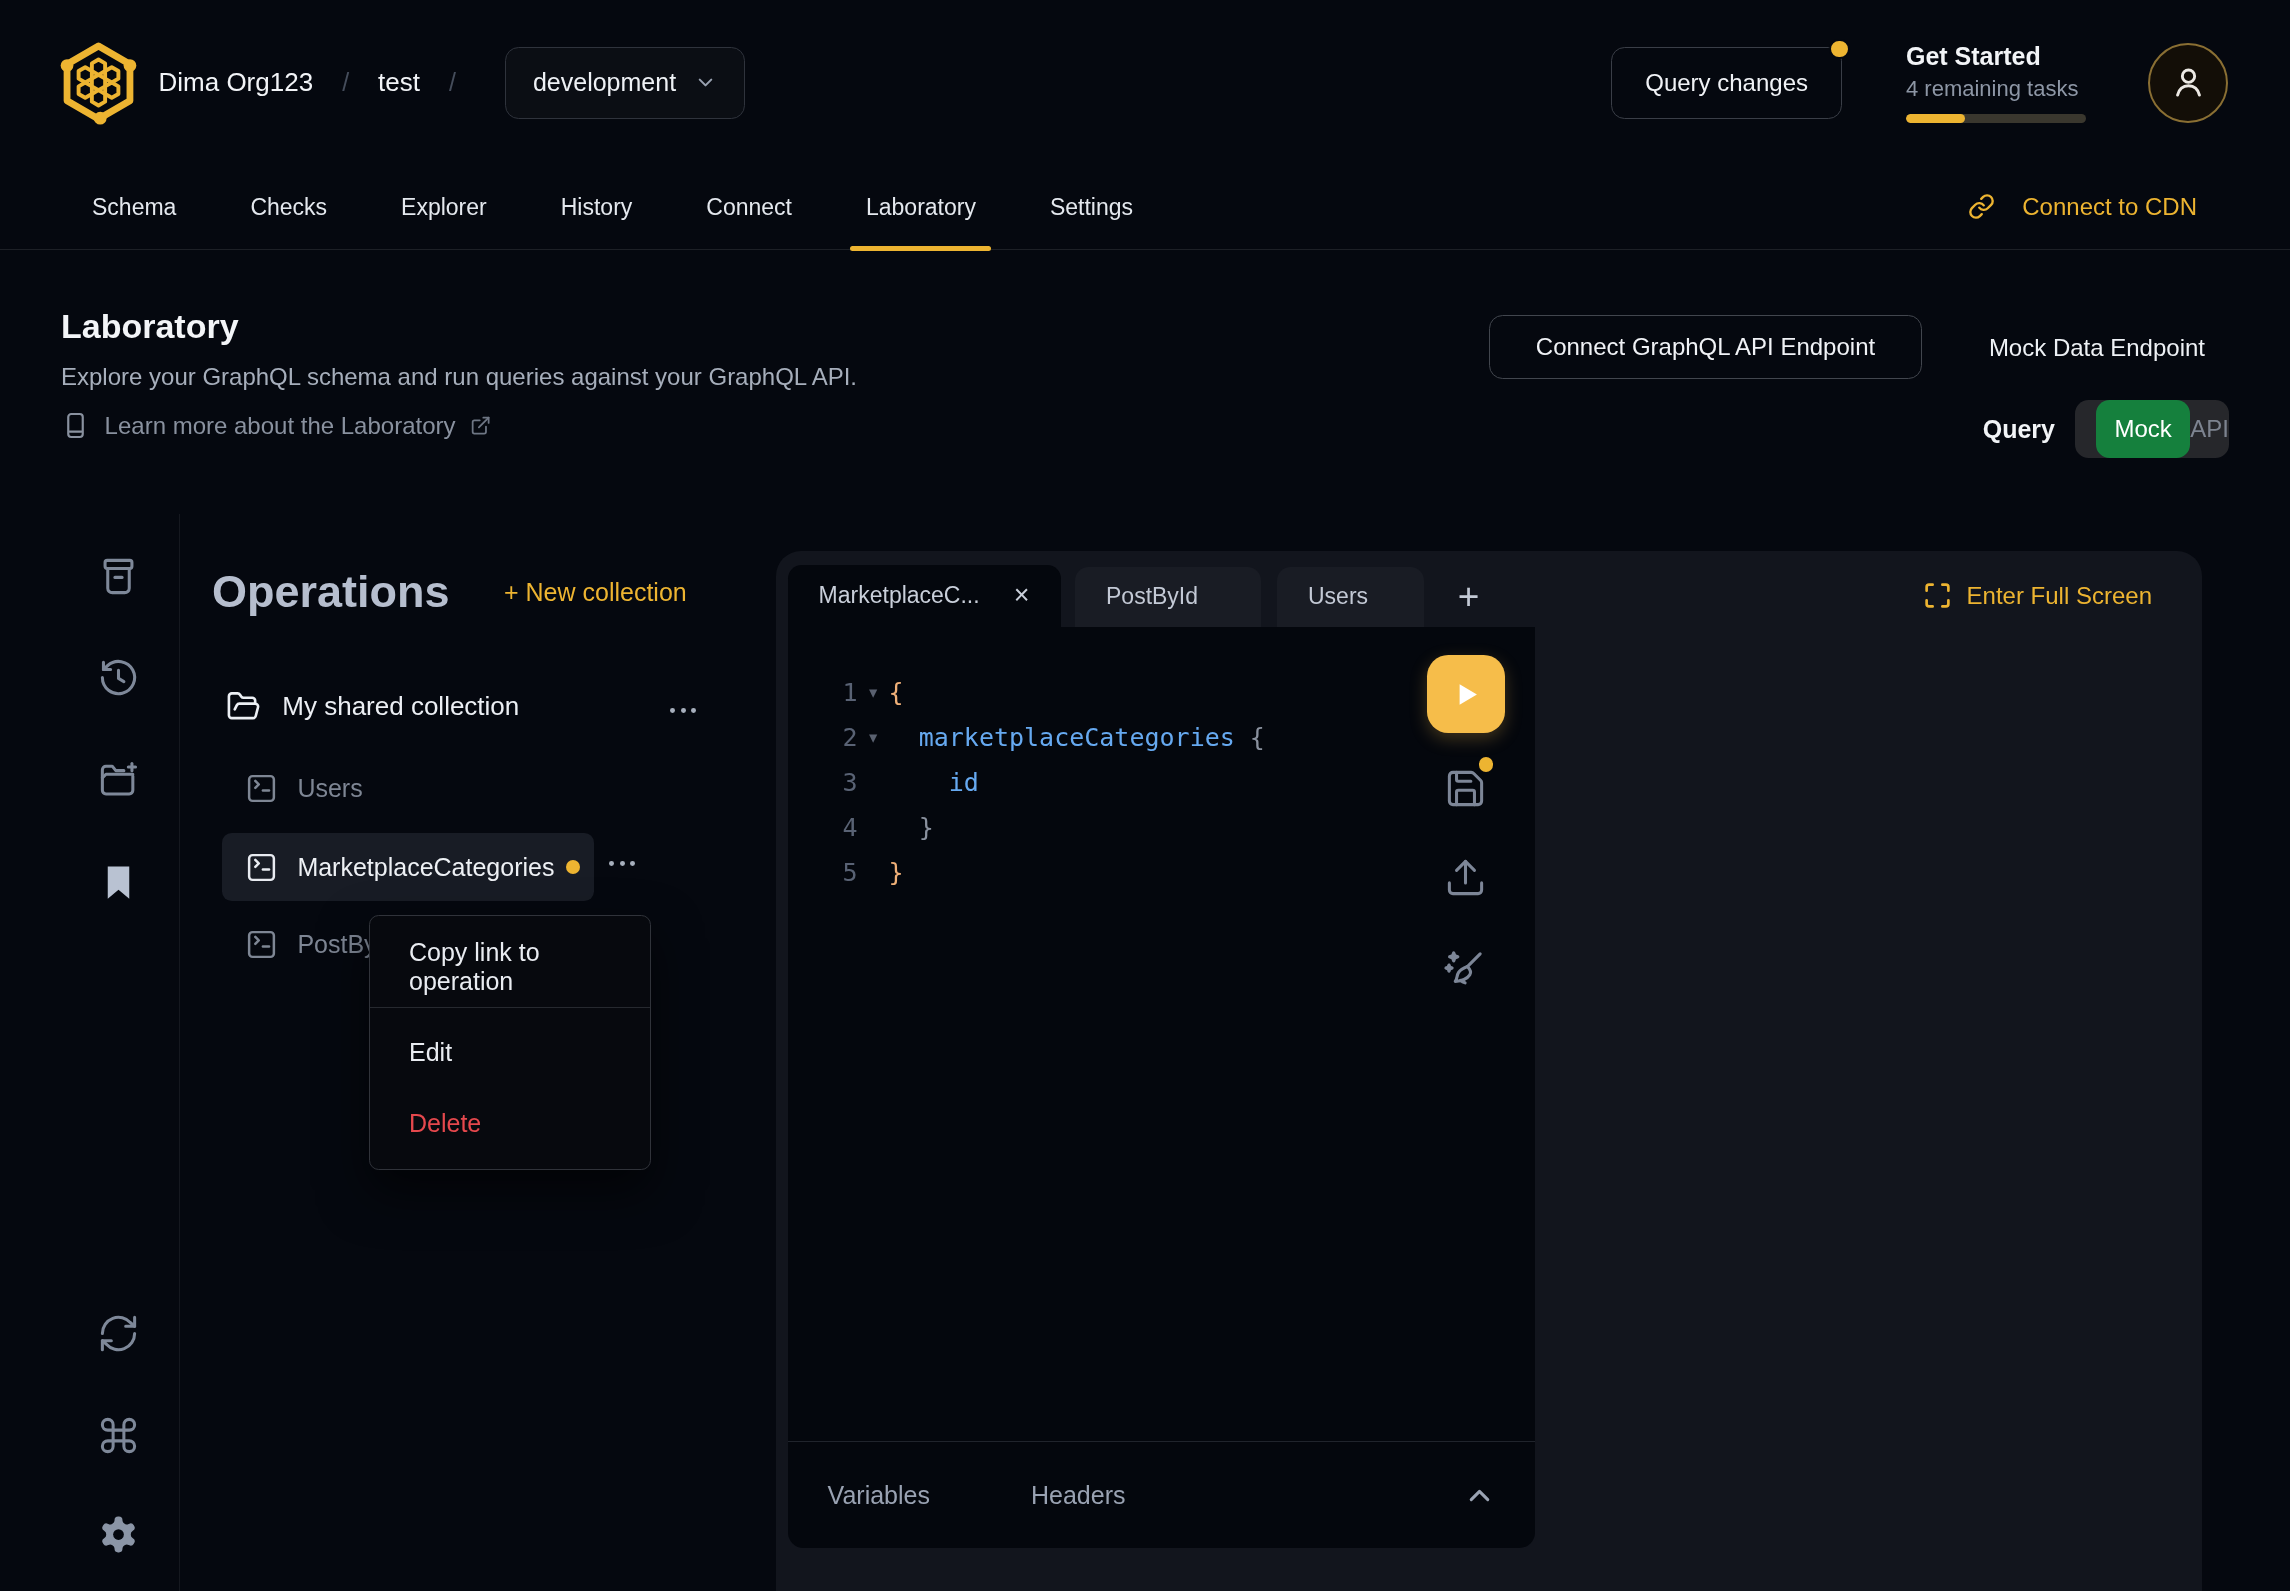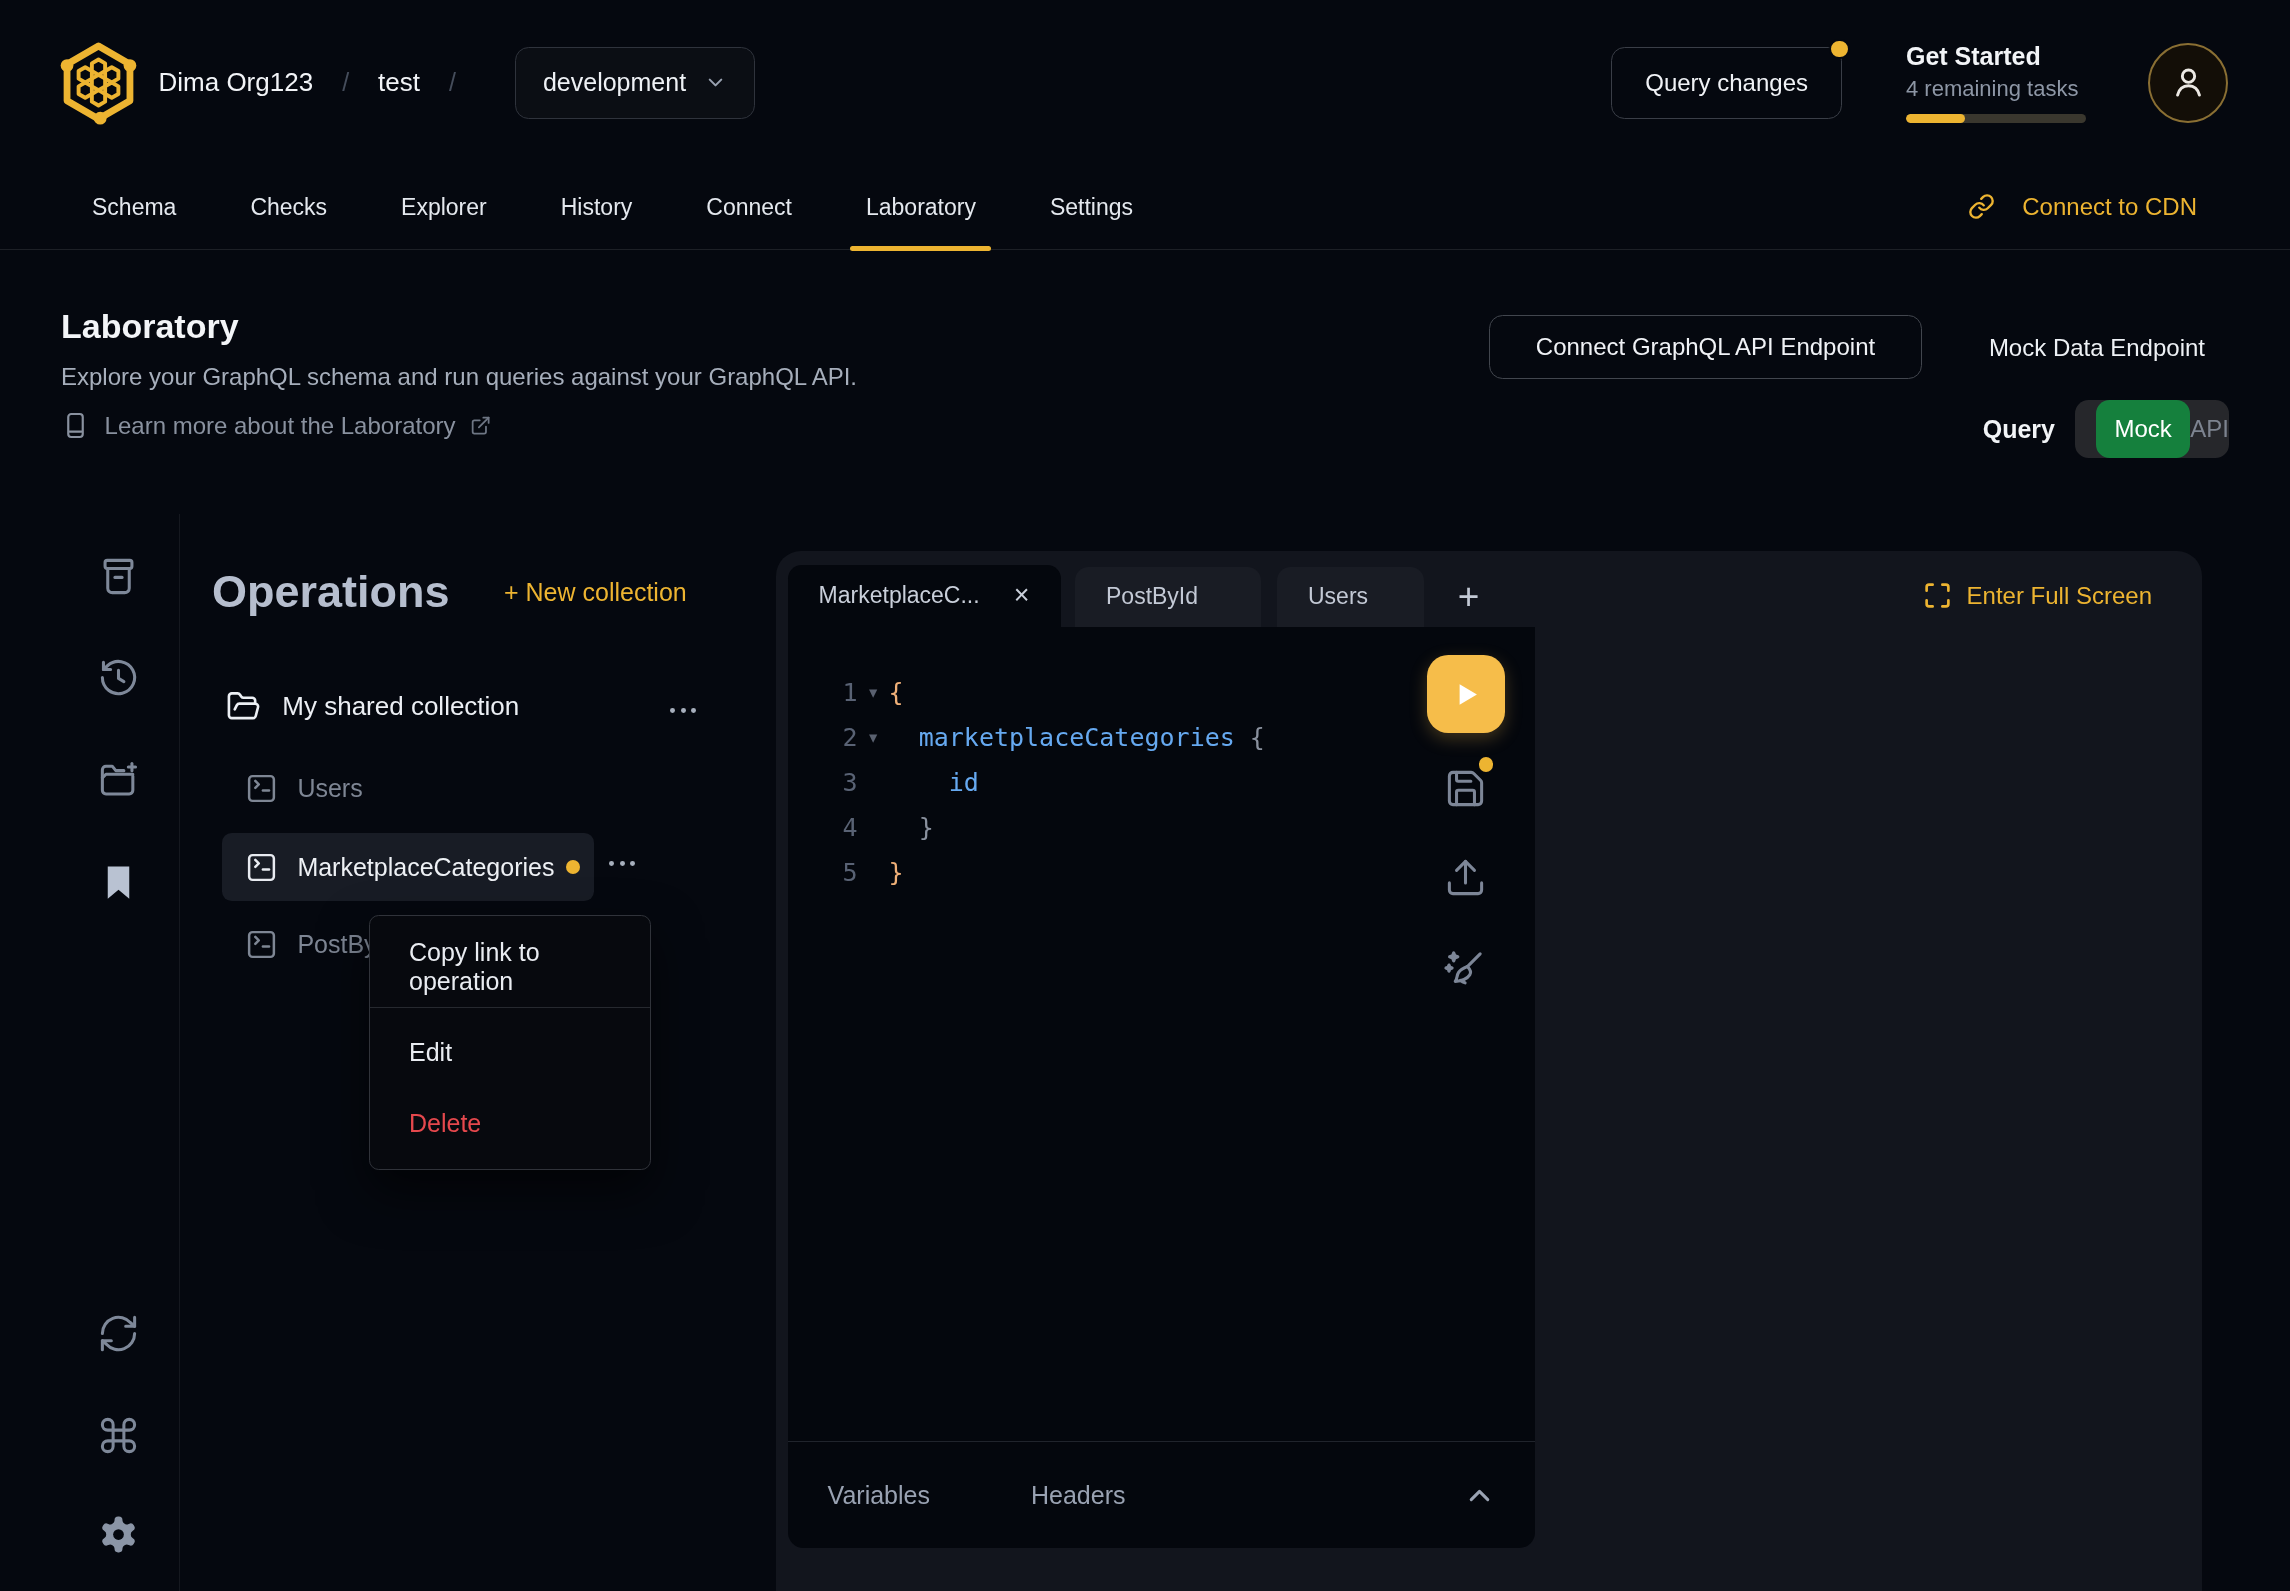--- a/index.html
+++ b/index.html
@@ -7,21 +7,21 @@
   body { font-family:"Liberation Sans", sans-serif; color:#eef1f5; }
   .stage { position:relative; width:2290px; height:1591px; background:#05080f; overflow:hidden; }
 
   
   .topbar { position:absolute; left:0; top:0; width:2290px; height:165px;
             display:flex; align-items:center; padding:0 62px 0 56px; }
   .logo { width:85px; height:85px; flex:0 0 auto; }
   .crumb { font-size:26px; font-weight:500; color:#f2f4f7; white-space:nowrap; }
   .crumb.org { margin-left:17.5px; }
   .crumb-sep { margin:0 29px; color:#454d5b; font-size:25px; }
-  .env-btn { margin-left:30px; height:72px; display:flex; align-items:center; gap:17.5px;
+  .env-btn { margin-left:20px; height:72px; display:flex; align-items:center; gap:17.5px;
              padding:0 27px; border:1.5px solid #2f333c; border-radius:13.6px; background:#0b0e14;
              font-size:25px; color:#eef1f5; cursor:pointer; }
   .spacer { flex:1; }
   .latest-btn { position:relative; height:72px; display:flex; align-items:center; padding:0 33px;
                 border:1.5px solid #3a3e47; border-radius:13.6px; background:transparent;
                 font-size:24px; color:#f0f2f6; cursor:pointer; }
   .latest-dot { position:absolute; top:-8.7px; right:-8.7px; width:20.4px; height:20.4px; border-radius:50%;
                 background:#edb431; border:2.9px solid #05080f; }
   .get-started { margin-left:64px; width:186px; }
   .gs-title { font-size:25px; font-weight:600; color:#f2f4f7; }

